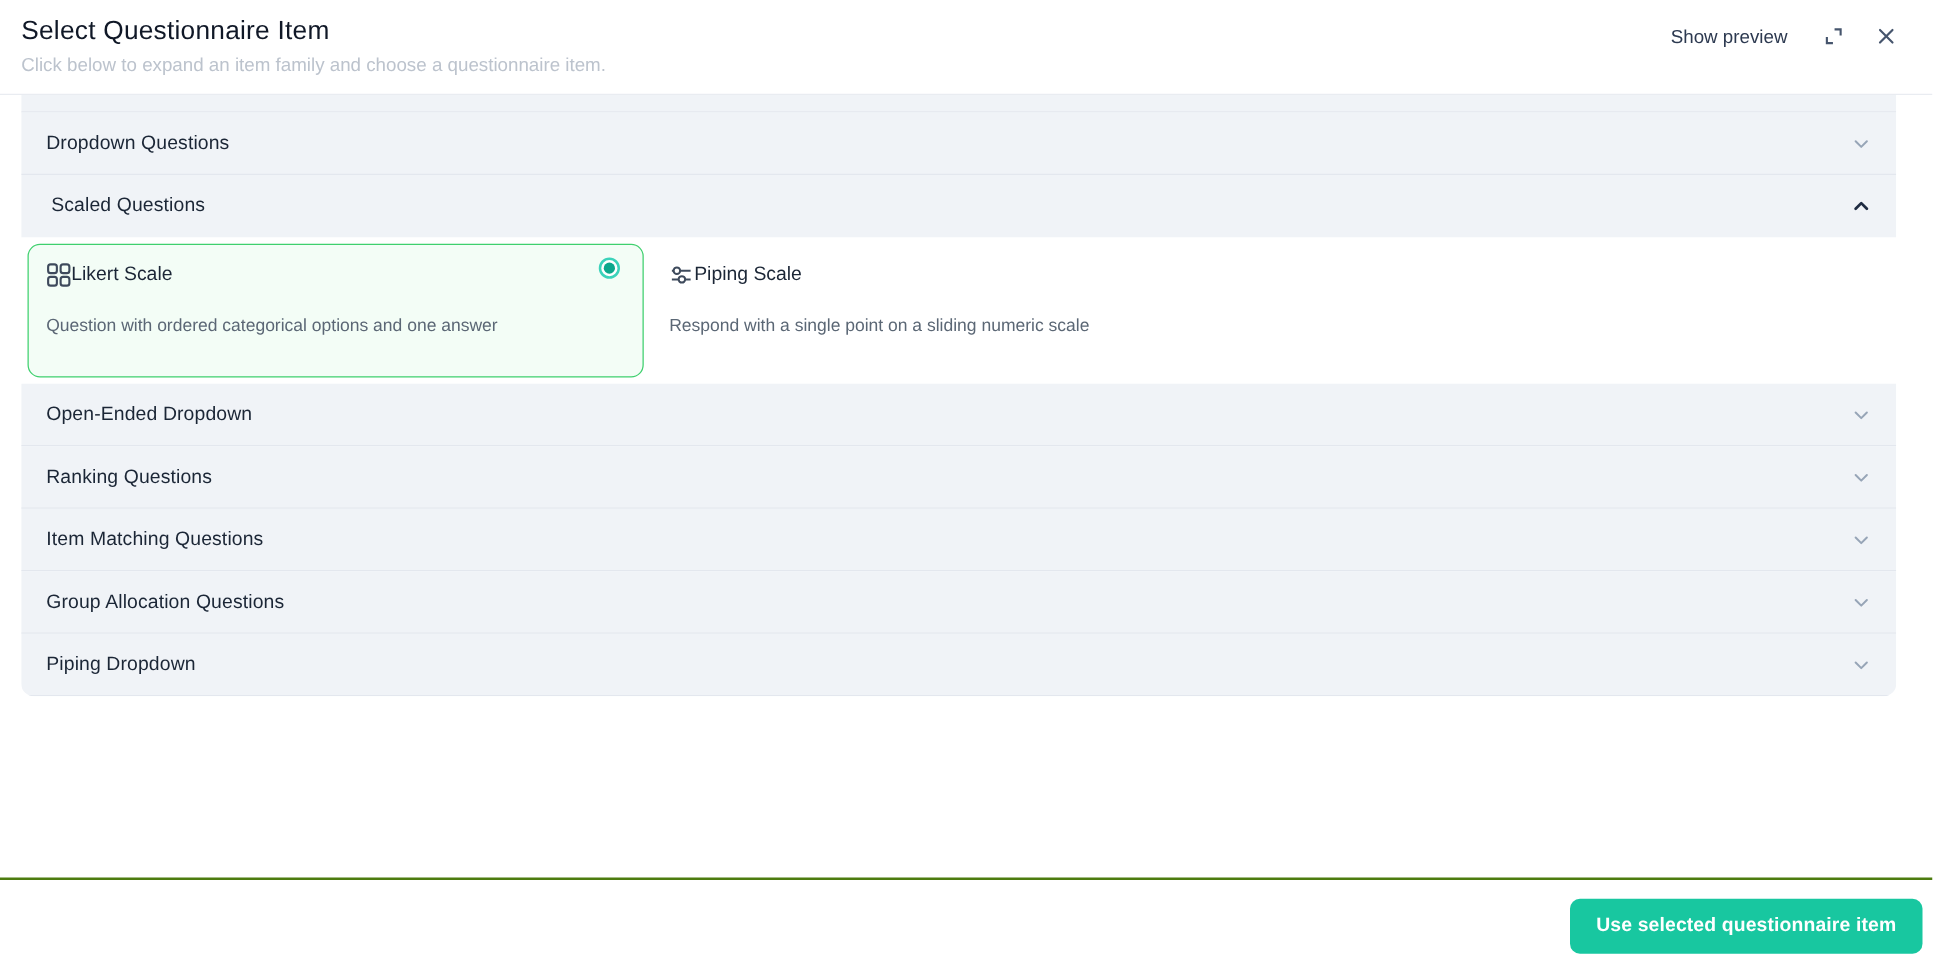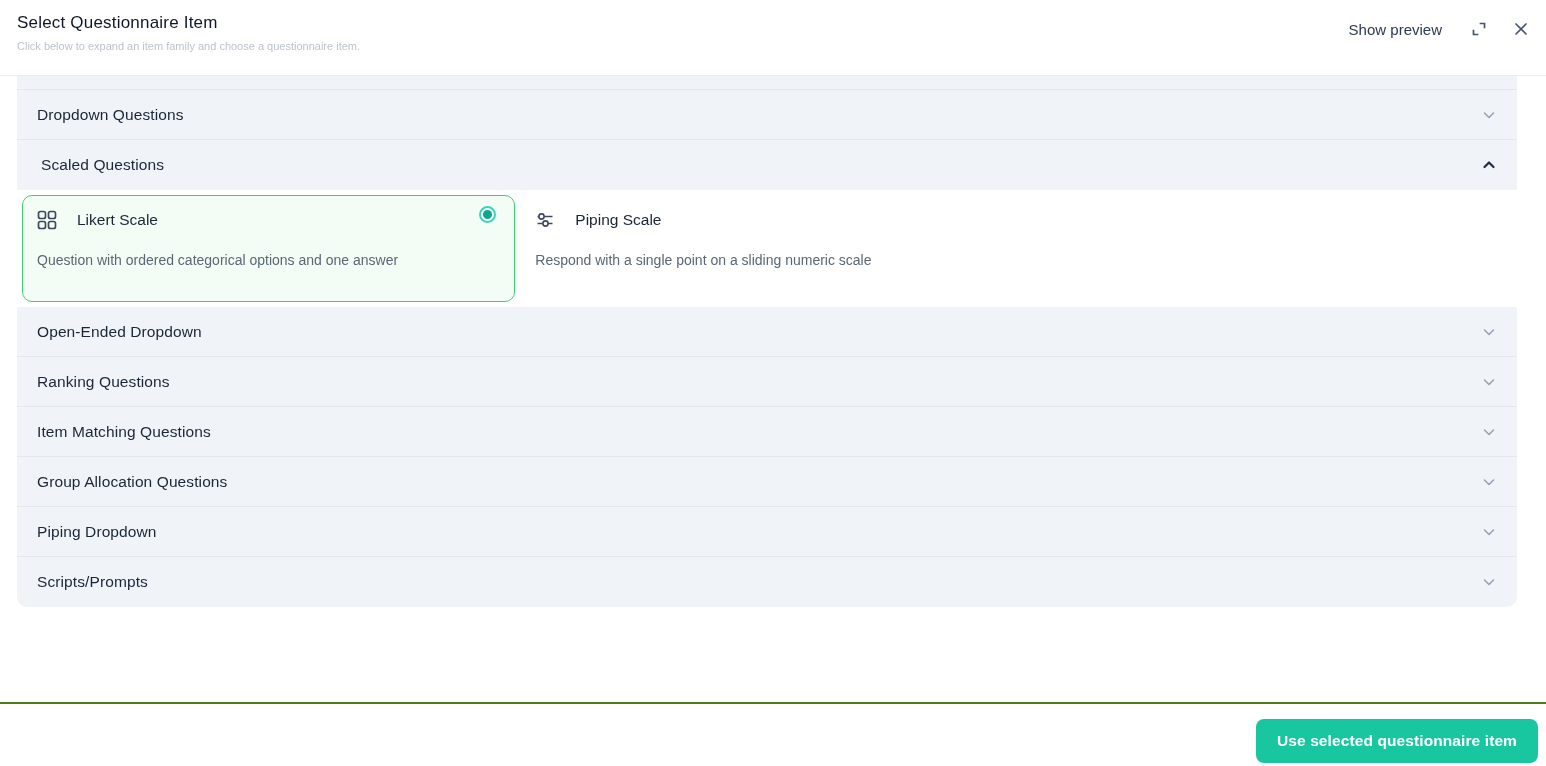--- a/index.html
+++ b/index.html
@@ -12,33 +12,33 @@
     position: relative;
   }
   
   .modal-header {
     height: 76px;
     border-bottom: 1px solid #e9ecf1;
     padding: 13px 16px 0 17px;
     position: relative;
   }
   .modal-title {
-    font-size: 17px;
+    font-size: 21px;
     font-weight: 500;
     color: #101827;
     letter-spacing: .2px;
   }
   .modal-subtitle {
     margin-top: 7px;
-    font-size: 11px;
+    font-size: 15px;
     color: #bcc3cd;
   }
   .header-actions {
     position: absolute;
-    top: 20px; right: 16px;
+    top: 20px; right: 28px;
     display: flex; align-items: center; gap: 24px;
   }
   .show-preview {
     font-size: 15px;
     color: #2c3950;
     cursor: pointer;
     margin-right: 4px;
   }
   .icon-btn { display: inline-flex; align-items: center; justify-content: center; cursor: pointer; }
   
@@ -81,21 +81,21 @@
     border: 1px solid transparent;
     border-radius: 10px;
     padding: 12px 14px 14px;
     background: #ffffff;
     cursor: pointer;
   }
   .item-card.selected {
     border-color: #3fd06e;
     background: #f3fdf6;
   }
-  .card-head { display: flex; align-items: center; gap: 20px; margin-top: 2px; }
+  .card-head { display: flex; align-items: center; margin-top: 2px; }
   .card-title { font-size: 15.5px; font-weight: 500; color: #1b2636; }
   .card-desc { margin-top: 22px; font-size: 14px; color: #5b6775; }
   .radio {
     position: absolute; top: 10px; right: 18px;
     width: 17px; height: 17px;
     border: 2px solid #3bd3ba;
     border-radius: 50%;
     background: #fff;
     display: flex; align-items: center; justify-content: center;
   }
@@ -244,27 +244,19 @@
 
     <div class="acc-row">
       <span class="row-label">Piping Dropdown</span>
       <span>
         <svg width="16" height="16" viewBox="0 0 16 16" fill="none" stroke="#97a5b7" stroke-width="1.6" stroke-linecap="round" stroke-linejoin="round">
             <path d="M3.5 6 L8 10.5 L12.5 6"></path>
           </svg>
       </span>
     </div>
 
-    <div class="acc-row" style="border-bottom:none;">
-      <span class="row-label">Scripts/Prompts</span>
-      <span>
-        <svg width="16" height="16" viewBox="0 0 16 16" fill="none" stroke="#97a5b7" stroke-width="1.6" stroke-linecap="round" stroke-linejoin="round">
-            <path d="M3.5 6 L8 10.5 L12.5 6"></path>
-          </svg>
-      </span>
-    </div>
 
   </div>
 </div>
 
 <footer class="modal-footer">
   <button class="use-button">Use selected questionnaire item</button>
 </footer>
 
 </body></html>

